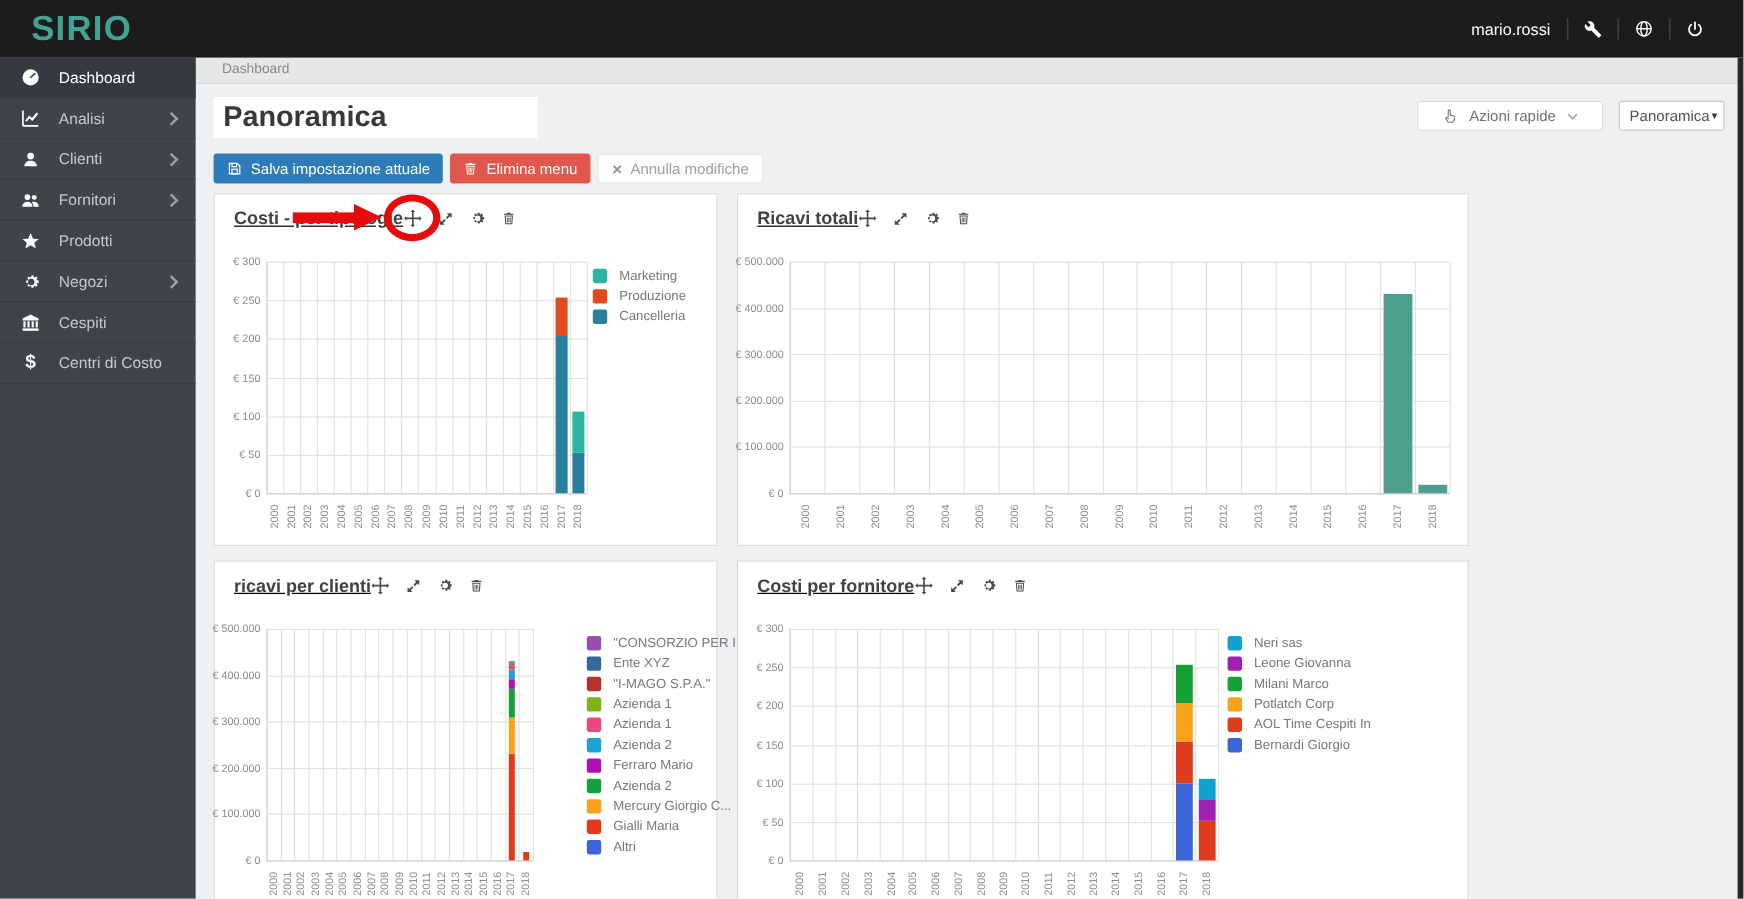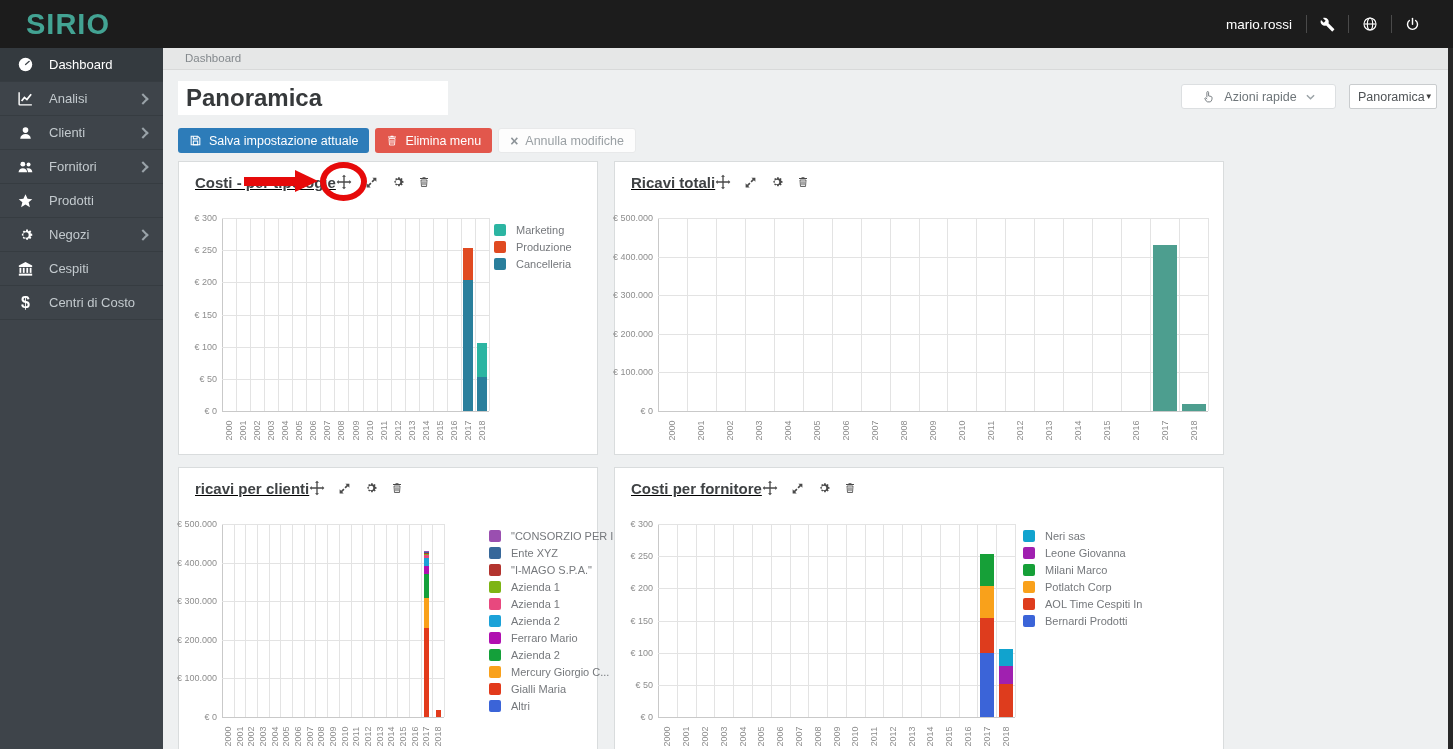--- a/index.html
+++ b/index.html
@@ -671,20 +671,20 @@
             <div class="lg-row">
               <div class="lg-sw" style="background: rgb(249, 161, 27);"></div>
               <div class="lg-lb">Potlatch Corp</div>
             </div>
             <div class="lg-row">
               <div class="lg-sw" style="background: rgb(222, 60, 29);"></div>
               <div class="lg-lb">AOL Time Cespiti In</div>
             </div>
             <div class="lg-row">
               <div class="lg-sw" style="background: rgb(59, 100, 216);"></div>
-              <div class="lg-lb">Bernardi Prodotti</div>
+              <div class="lg-lb">Bernardi Giorgio</div>
             </div>
           </div>
         </div>
     </section>
 
   </main>
 </div>
 
 </body></html>

